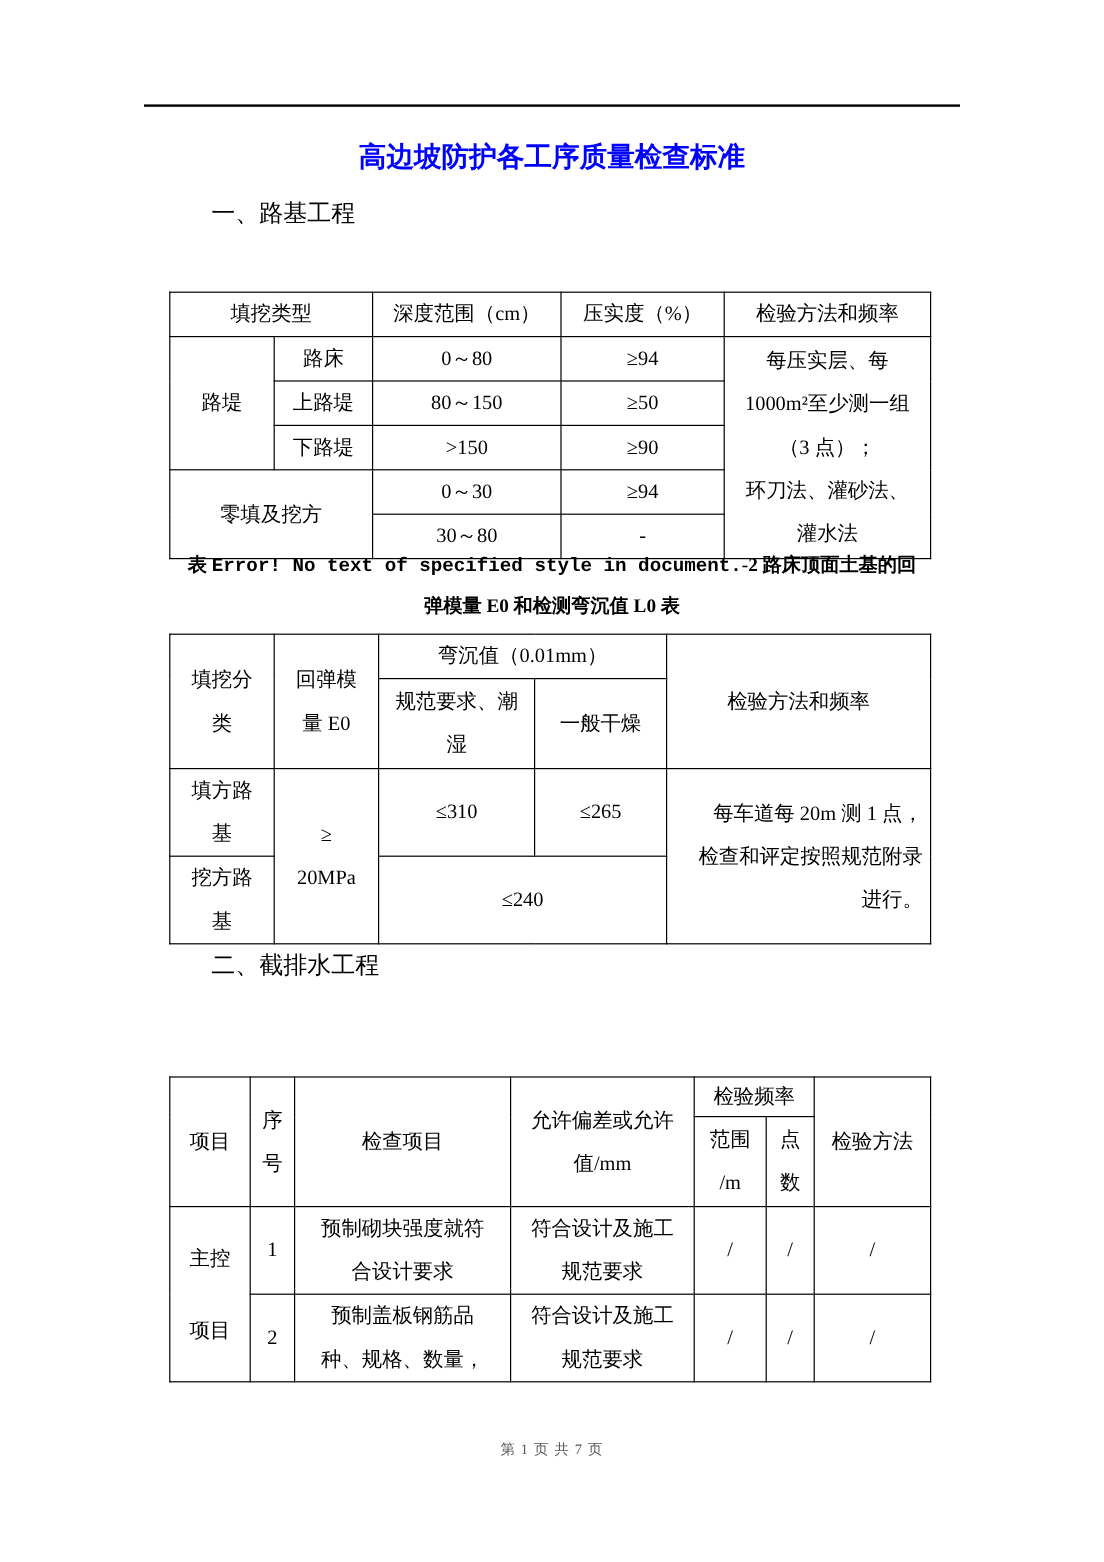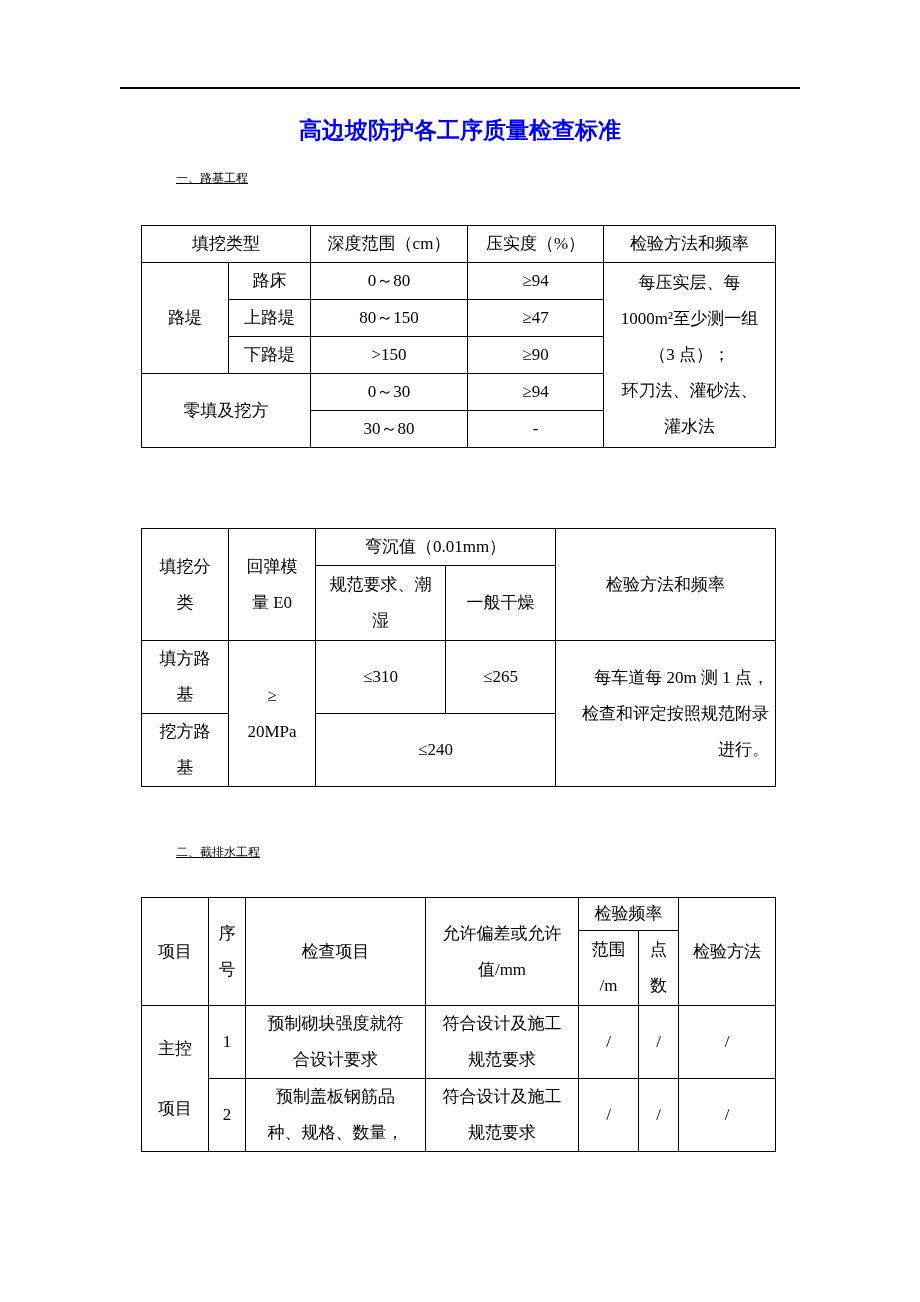--- a/index.html
+++ b/index.html
@@ -1,32 +1,32 @@
 <!DOCTYPE html>
 <html><head>
 <meta charset="utf-8">
 <style>
   html,body{margin:0;padding:0;background:#fff;}
   .page{position:relative;width:920px;height:1298px;background:#fff;overflow:hidden;
         font-family:"Liberation Serif","DejaVu Serif",serif;color:#000;}
   .rule{position:absolute;left:120px;top:87px;width:680px;height:0;border-top:2px solid #000;}
   .title{position:absolute;left:120px;top:113px;width:680px;text-align:center;
          font-size:23px;font-weight:bold;color:#0000ff;line-height:36px;}
-  .sec{position:absolute;left:176px;font-size:12px;line-height:24px;text-decoration:underline;}
+  .sec{position:absolute;left:176px;font-size:20px;line-height:24px;}
   .sec1{top:166px;}
-  .sec2{top:840px;}
+  .sec2{top:793px;}
   .cap{position:absolute;left:136px;width:648px;text-align:center;font-weight:bold;
        font-size:16px;line-height:34px;}
   .cap span{white-space:pre-line;}
   .mono{font-family:"Liberation Mono","DejaVu Sans Mono",monospace;}
   .cap1{top:200px;}
   .cap2{top:455px;}
   .cap3{top:820px;}
   table{position:absolute;left:141px;border-collapse:collapse;table-layout:fixed;width:634px;}
-  .t1{top:225px;}
+  .t1{top:243px;}
   .t2{top:528px;}
   .t3{top:897px;}
   td{border:1px solid #000;text-align:center;vertical-align:middle;font-size:17px;
      line-height:36px;white-space:pre-line;padding:0 3px;overflow:hidden;}
   tr.r37{height:37px;} tr.r33{height:33px;} tr.r75{height:75px;}
   tr.r73{height:73px;} tr.r72{height:72px;}
   td.left{text-align:right;padding:0 6px 0 10px;}
   td.group{line-height:60px;}
   td.freq{line-height:30px;}
   .footer{position:absolute;left:0;top:1200px;width:920px;text-align:center;
@@ -66,39 +66,41 @@
       <td>≥94</td>
       <td rowspan="5">每压实层、每
 1000m²至少测一组
 （3 点）；
 环刀法、灌砂法、
 灌水法</td>
     </tr>
     <tr class="r37">
       <td>上路堤</td>
       <td>80～150</td>
-      <td>≥47</td>
+      <td>≥50</td>
     </tr>
     <tr class="r37">
       <td>下路堤</td>
       <td>&gt;150</td>
       <td>≥90</td>
     </tr>
     <tr class="r37">
       <td colspan="2" rowspan="2">零填及挖方</td>
       <td>0～30</td>
       <td>≥94</td>
     </tr>
     <tr class="r37">
       <td>30～80</td>
       <td>-</td>
     </tr>
   </tbody>
     </table>
 
+  <div class="cap cap2"><span>表 </span><span class="mono">Error! No text of specified style in document.</span><span>-2 路床顶面土基的回
+弹模量 E0 和检测弯沉值 L0 表</span></div>
 
   <table class="t2">
     <colgroup>
       <col style="width:87px">
         <col style="width:87px">
         <col style="width:130px">
         <col style="width:110px">
         <col style="width:220px">
     </colgroup>
     <tbody>
@@ -182,14 +184,15 @@
 种、规格、数量，</td>
       <td>符合设计及施工
 规范要求</td>
       <td>/</td>
       <td>/</td>
       <td>/</td>
     </tr>
   </tbody>
     </table>
 
+  <div class="footer">第 1 页 共 7 页</div>
 
 </div>
 
 </body></html>

